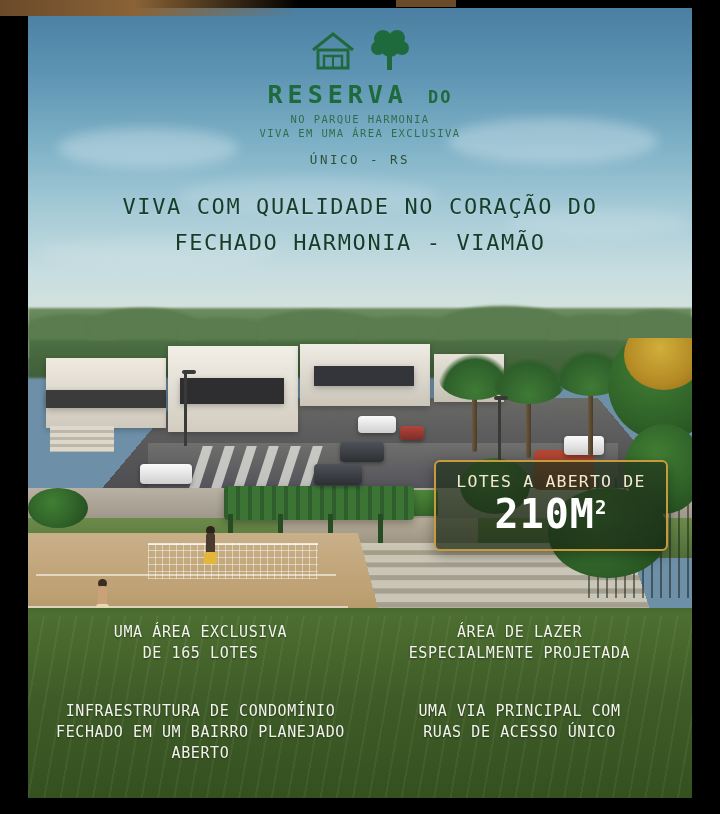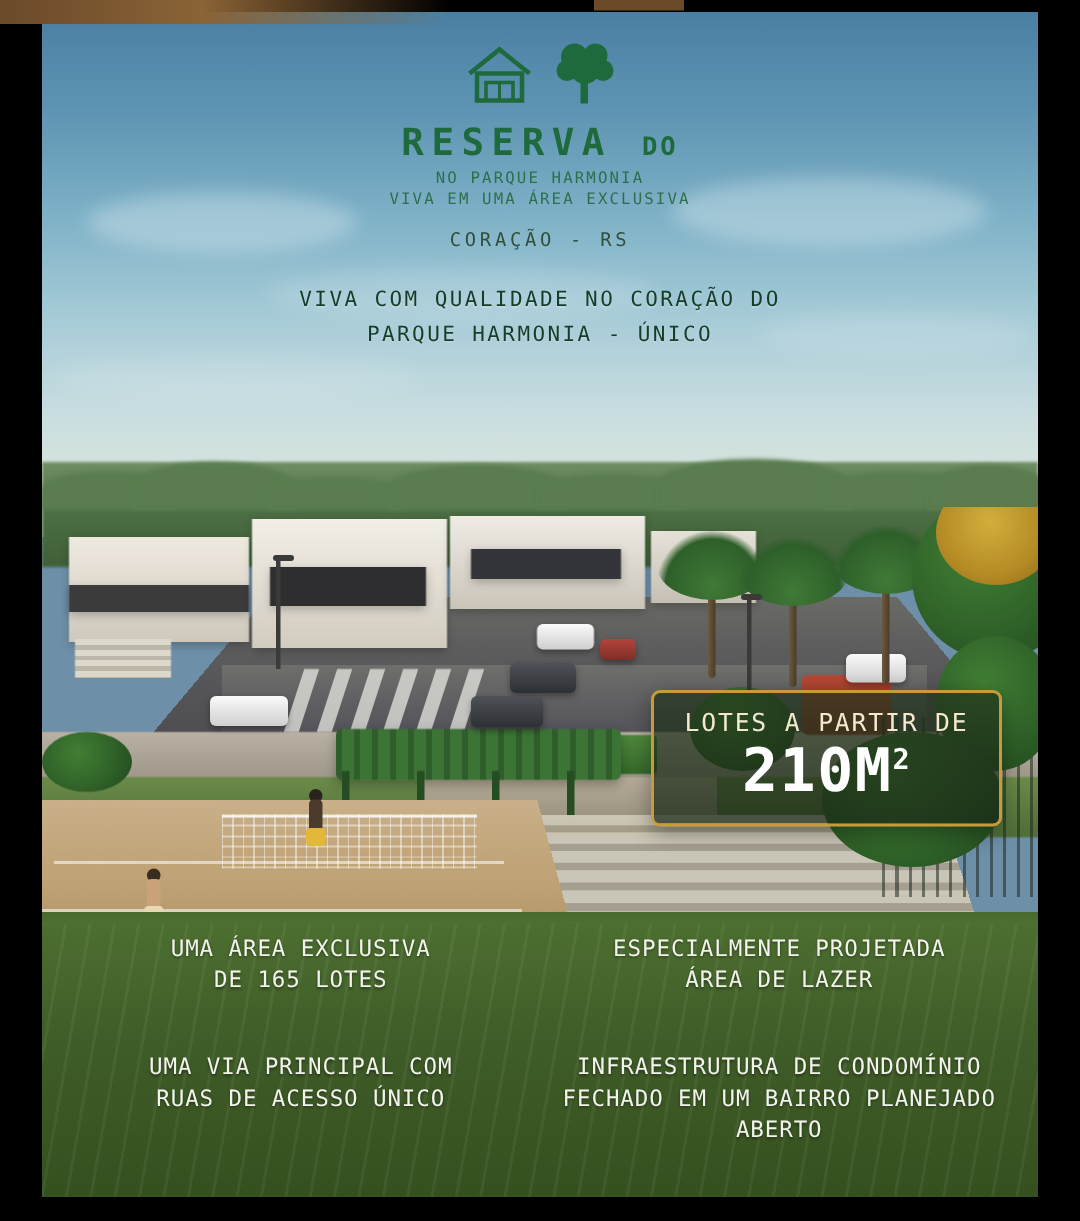--- a/index.html
+++ b/index.html
@@ -398,21 +398,21 @@
     margin-top: 12px;
     color: #2f4f3a;
     font-family: "DejaVu Sans Mono", monospace;
     font-size: 12.5px;
     letter-spacing: 2.5px;
   }
   .headline {
     margin-top: 22px;
     color: #163d2a;
     font-family: "DejaVu Sans Mono", monospace;
-    font-size: 14px;
+    font-size: 22px;
     letter-spacing: 1.6px;
     line-height: 1.6;
     text-shadow: 0 1px 1px rgba(255,255,255,.25);
   }
   .headline span { display: block; }
 
   
   .badge {
     position: absolute;
     right: 24px;
@@ -595,54 +595,54 @@
           <span>RESERVA</span>
           <span class="do">DO</span>
         </div>
       </div>
 
       <div class="brand-tag">
         <div>NO PARQUE HARMONIA</div>
         <div>VIVA EM UMA ÁREA EXCLUSIVA</div>
       </div>
 
-      <div class="brand-city">CORAÇÃO - RS</div>
+      <div class="brand-city">ÚNICO - RS</div>
 
       <div class="headline">
         <span>VIVA COM QUALIDADE NO CORAÇÃO DO</span>
-        <span>PARQUE HARMONIA - ÚNICO</span>
+        <span>FECHADO HARMONIA - VIAMÃO</span>
       </div>
     </div>
 
     <div class="badge">
-      <div class="badge-top">LOTES A PARTIR DE</div>
+      <div class="badge-top">LOTES A ABERTO DE</div>
       <div class="badge-big">
         <span>210M</span><sup>2</sup>
       </div>
     </div>
 
     <div class="bottom-panel">
       <div class="panel-fade"></div>
       <div class="features">
         <div class="feature">
           <span>UMA ÁREA EXCLUSIVA</span>
           <span>DE 165 LOTES</span>
         </div>
         <div class="feature">
+          <span>ÁREA DE LAZER</span>
           <span>ESPECIALMENTE PROJETADA</span>
-          <span>ÁREA DE LAZER</span>
+        </div>
+        <div class="feature">
+          <span>INFRAESTRUTURA DE CONDOMÍNIO</span>
+          <span>FECHADO EM UM BAIRRO PLANEJADO ABERTO</span>
         </div>
         <div class="feature">
           <span>UMA VIA PRINCIPAL COM</span>
           <span>RUAS DE ACESSO ÚNICO</span>
         </div>
-        <div class="feature">
-          <span>INFRAESTRUTURA DE CONDOMÍNIO</span>
-          <span>FECHADO EM UM BAIRRO PLANEJADO ABERTO</span>
-        </div>
       </div>
     </div>
 
   </div>
 
   <div class="smear"></div>
   <div class="smear2"></div>
 </div>
 
 </body></html>

